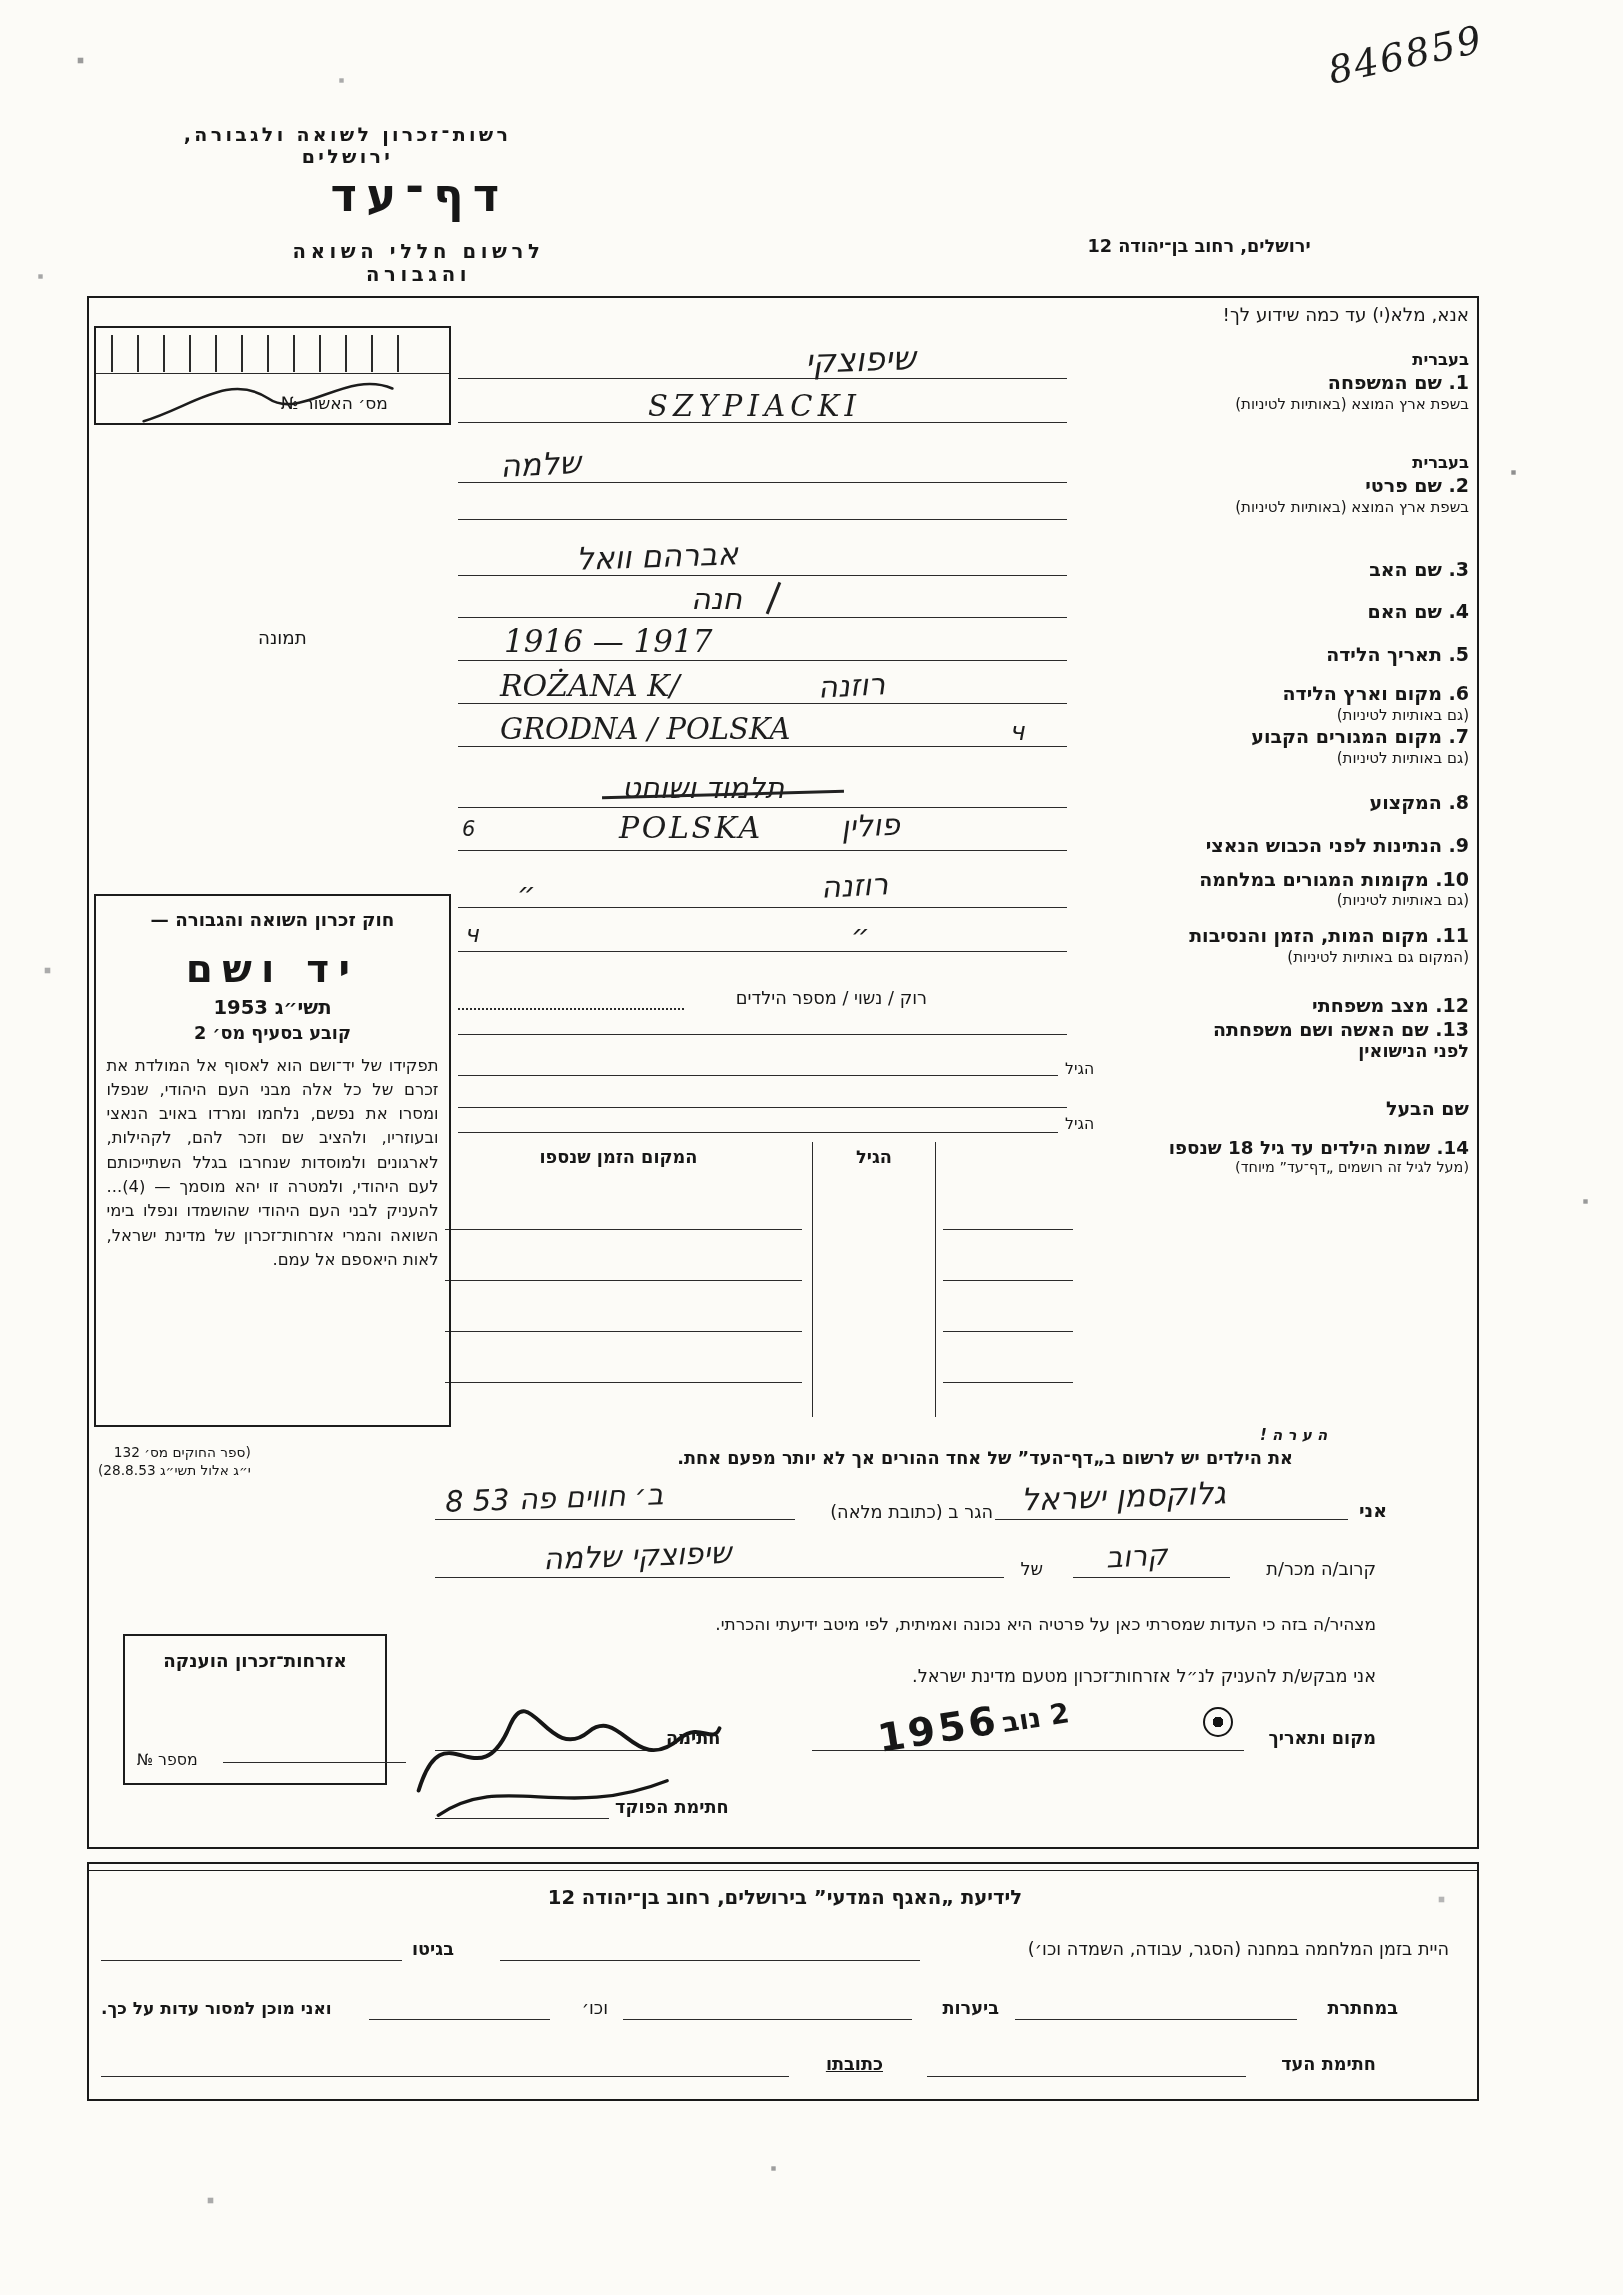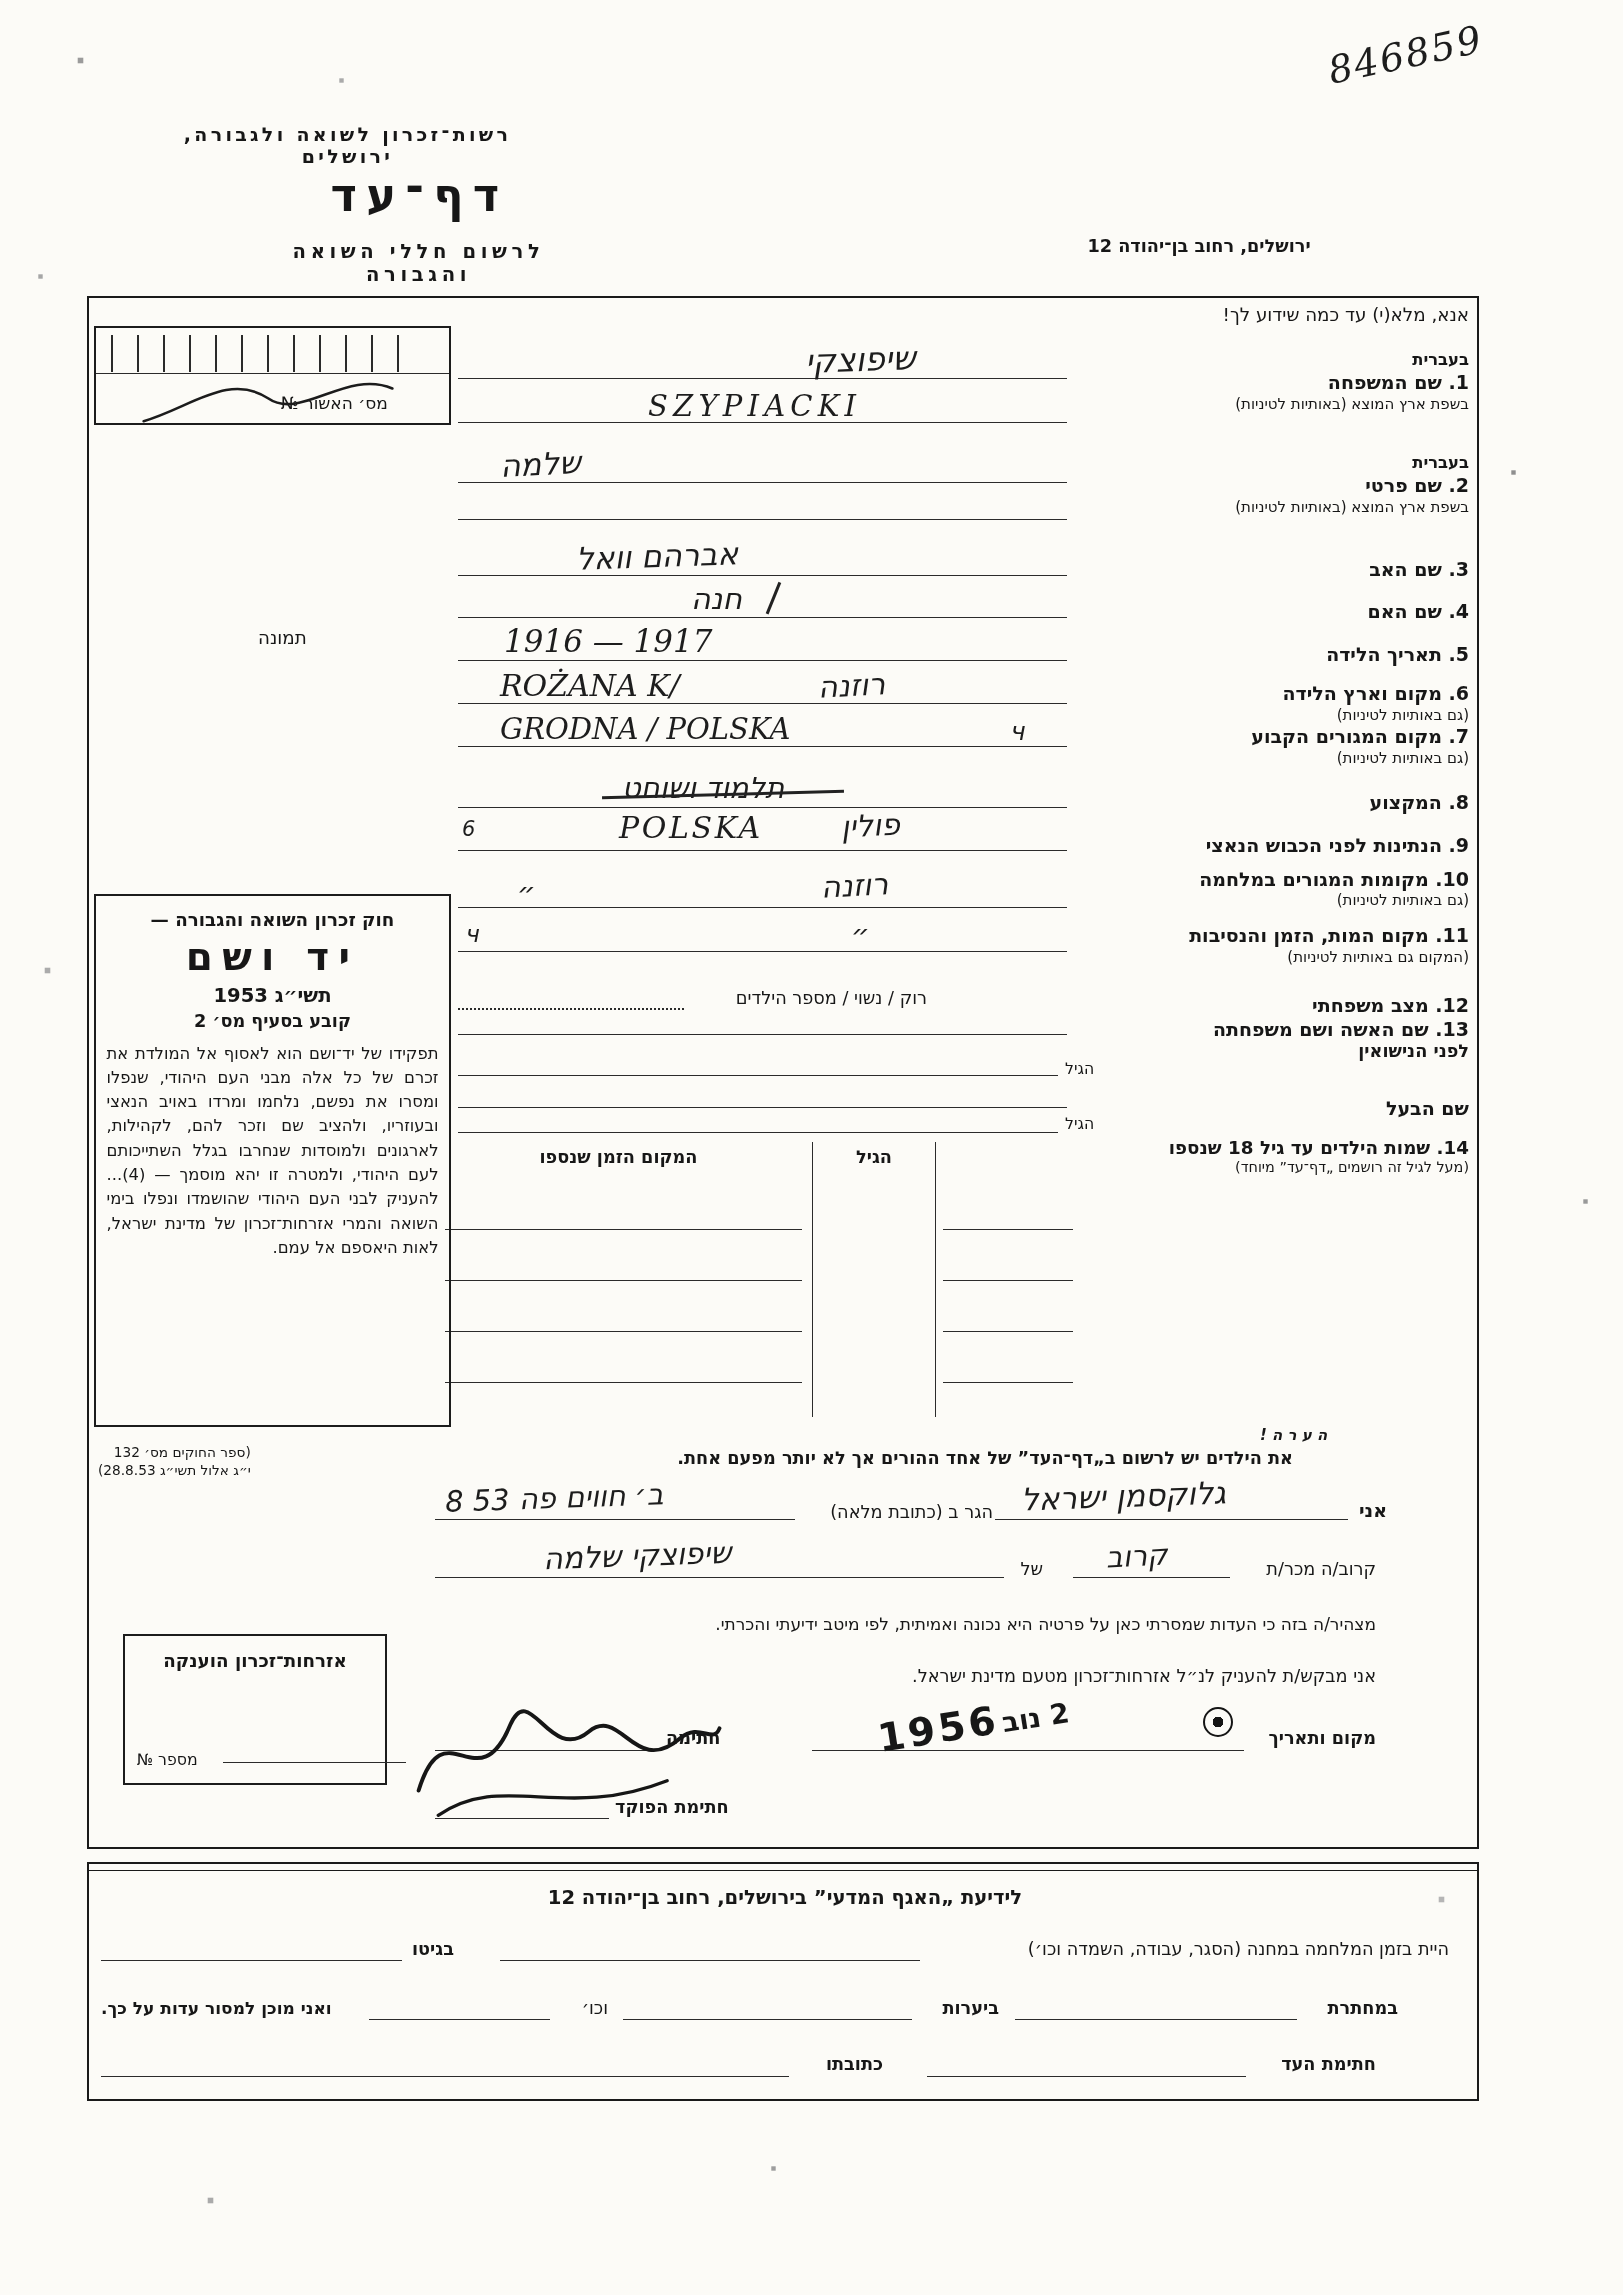--- a/index.html
+++ b/index.html
@@ -154,21 +154,21 @@
   <div class="line" style="left:96px; top:373px; width:353px;"></div>
   <div class="lbl" style="left:281px; top:393px; font-size:17px;">מס׳ האשור №</div>
   <svg class="abs" style="left:137px; top:359px;" width="262" height="72" viewBox="0 0 400 110">
     <path d="M10,95 C80,75 140,20 200,60 C250,95 320,15 390,45" fill="none" stroke="#1c1c1c" stroke-width="4" stroke-linecap="round"></path>
   </svg>
 
   <div class="lbl" style="left:258px; top:627px; font-size:18.3px;">תמונה</div>
 
   <div class="box rtl" style="left:94px; top:894px; width:357px; height:533px; padding:13px 10.5px; text-align:center;">
     <div style="font-weight:bold; font-size:18.3px;">חוק זכרון השואה והגבורה —</div>
-    <div style="font-weight:bold; font-size:39px; letter-spacing:9.2px; margin-top:4px;">יד ושם</div>
+    <div style="font-weight:bold; font-size:39px; letter-spacing:9.2px; margin-top:16px;">יד ושם</div>
     <div style="font-weight:bold; font-size:19.6px; margin-top:5.2px;">תשי״ג 1953</div>
     <div style="font-weight:bold; font-size:17.7px; margin-top:3.9px;">קובע בסעיף מס׳ 2</div>
     <div style="text-align:justify; font-size:16.4px; line-height:1.48; margin-top:10.5px;">תפקידו של יד־ושם הוא לאסוף אל המולדת את זכרם של כל אלה מבני העם היהודי, שנפלו ומסרו את נפשם, נלחמו ומרדו באויב הנאצי ובעוזריו, ולהציב שם וזכר להם, לקהילות, לארגונים ולמוסדות שנחרבו בגלל השתייכותם לעם היהודי, ולמטרה זו יהא מוסמך — (4)... להעניק לבני העם היהודי שהושמדו ונפלו בימי השואה והמרי אזרחות־זכרון של מדינת ישראל, לאות היאספם אל עמם.</div>
   </div>
   <div class="abs rtl" style="left:98px; top:1443px; font-size:13.7px; line-height:1.35;">
     <div>(ספר החוקים מס׳ 132</div>
     <div>י״ג אלול תשי״ג 28.8.53)</div>
   </div>
 
   <div class="box" style="left:123px; top:1634px; width:264px; height:151px;">
@@ -220,21 +220,21 @@
   <div class="lbl b" style="right:225px; top:1998px; font-size:17.7px;">במחתרת</div>
   <div class="line" style="left:1015px; top:2019px; width:282px;"></div>
   <div class="lbl b" style="right:624px; top:1998px; font-size:17.7px;">ביערות</div>
   <div class="line" style="left:623px; top:2019px; width:289px;"></div>
   <div class="lbl" style="right:1015px; top:1998px; font-size:17.7px;">וכו׳</div>
   <div class="line" style="left:369px; top:2019px; width:181px;"></div>
   <div class="lbl b" style="left:101px; top:1998px; font-size:17px;">ואני מוכן למסור עדות על כך.</div>
 
   <div class="lbl b" style="right:247px; top:2054px; font-size:17.7px;">חתימת העד</div>
   <div class="line" style="left:927px; top:2076px; width:319px;"></div>
-  <div class="lbl b" style="right:740px; top:2054px; font-size:17.7px;">כתובתו</div>
+  <div class="lbl b" style="right:740px; top:2054px; font-size:17.7px;text-decoration:underline;">כתובתו</div>
   <div class="line" style="left:101px; top:2076px; width:688px;"></div>
 
   <div class="abs" style="left:0; top:0; width:2.6px; height:2.6px; background:transparent;
               box-shadow: 79px 59px 0 1.3px #9b9b9b, 340px 79px 0 0.7px #aaa, 1512px 471px 0 0.7px #8f8f8f,
                           46px 969px 0 1.3px #ababab, 1584px 1200px 0 0.7px #999, 1440px 1898px 0 1.3px #b5b5b5,
                           209px 2199px 0 1.3px #aaa, 772px 2167px 0 0.7px #9d9d9d, 39px 275px 0 0.7px #a6a6a6;"></div>
 </div>
 
 
 </body></html>

